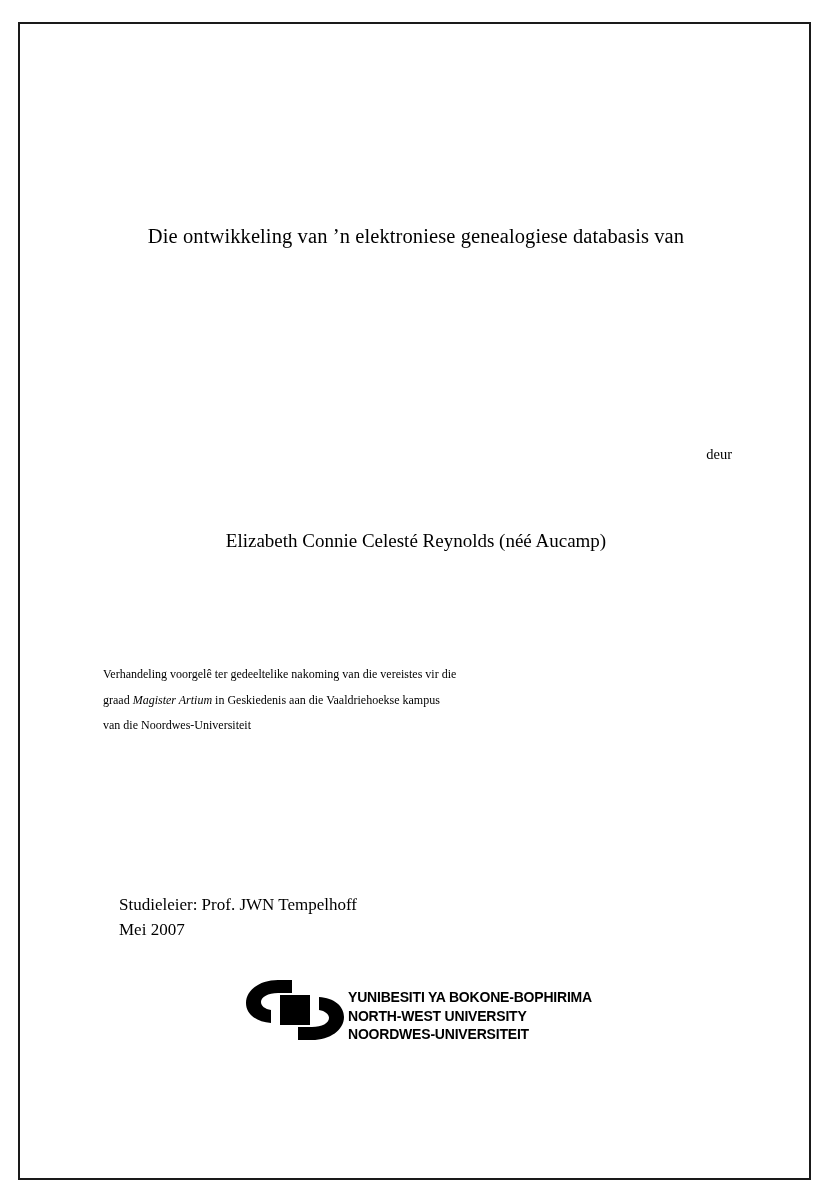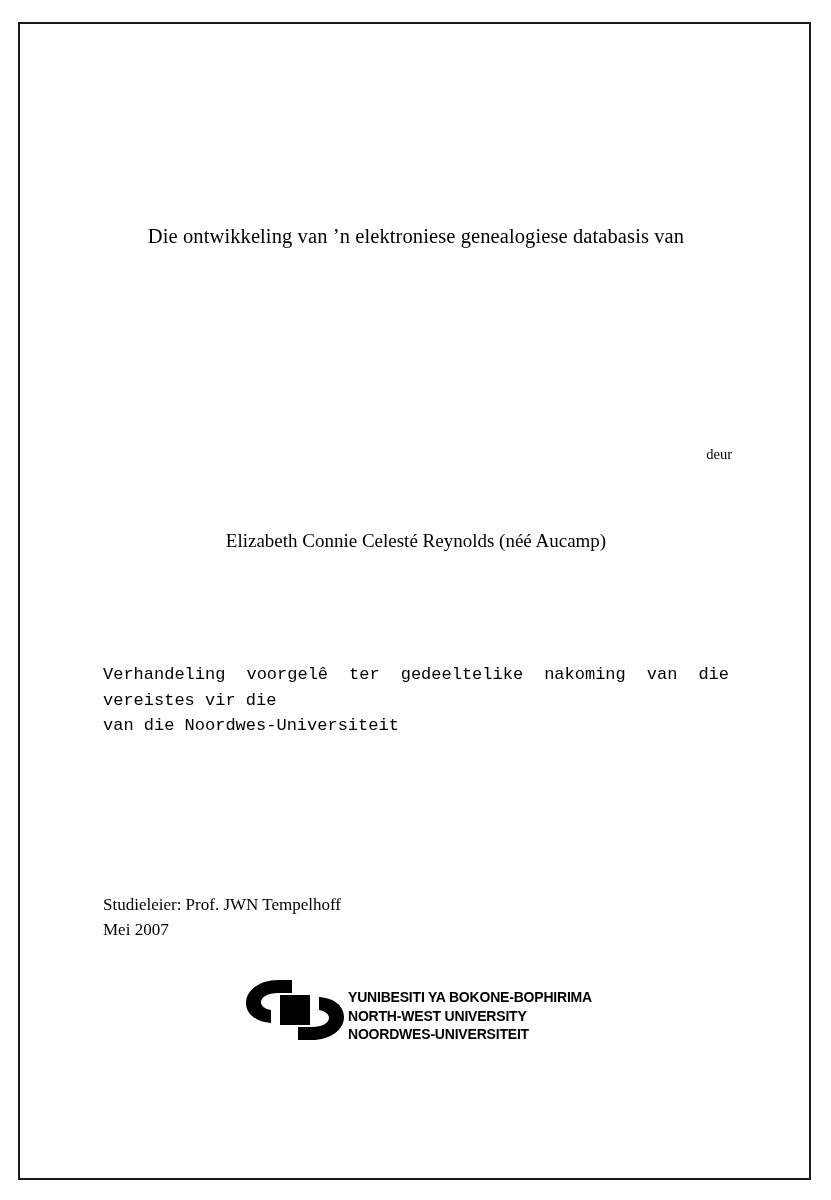--- a/index.html
+++ b/index.html
@@ -67,41 +67,41 @@
     left: 0;
     width: 632px;
     text-align: center;
     font-size: 19px;
   }
   .statement {
     position: absolute;
     top: 640px;
     left: 3px;
     width: 626px;
-    font-size: 17px;
+    font-size: 12px;
     line-height: 25.5px;
     text-align: justify;
-    font-family: Liberation Mono, monospace;
   }
   .statement .last {
     text-align: left;
   }
   .statement em {
     font-style: italic;
   }
   .supervisor {
     position: absolute;
     top: 870px;
     left: 3px;
     width: 500px;
     font-size: 17px;
     line-height: 25px;
   }
   .supervisor div {
     white-space: nowrap;
+    margin-left: 16px;
   }
   .logo-block {
     position: absolute;
     top: 950px;
     left: 140px;
     width: 400px;
     height: 80px;
   }
   .logo-mark {
     position: absolute;
@@ -136,20 +136,21 @@
     <div class="title">
       <span class="line">Die ontwikkeling van ’n elektroniese genealogiese databasis van</span>
     </div>
 
     <div class="byline-label">deur</div>
 
     <div class="author">Elizabeth Connie Celesté Reynolds (néé Aucamp)</div>
 
     <div class="statement">
       <div>Verhandeling voorgelê ter gedeeltelike nakoming van die vereistes vir die</div>
+      <div><span>graad </span><em>Magister Artium</em><span> in Geskiedenis aan die Vaaldriehoekse kampus</span></div>
       <div class="last">van die Noordwes-Universiteit</div>
     </div>
 
     <div class="supervisor">
       <div>Studieleier: Prof. JWN Tempelhoff</div>
       <div>Mei 2007</div>
     </div>
 
     <div class="logo-block">
       <div class="logo-mark">

